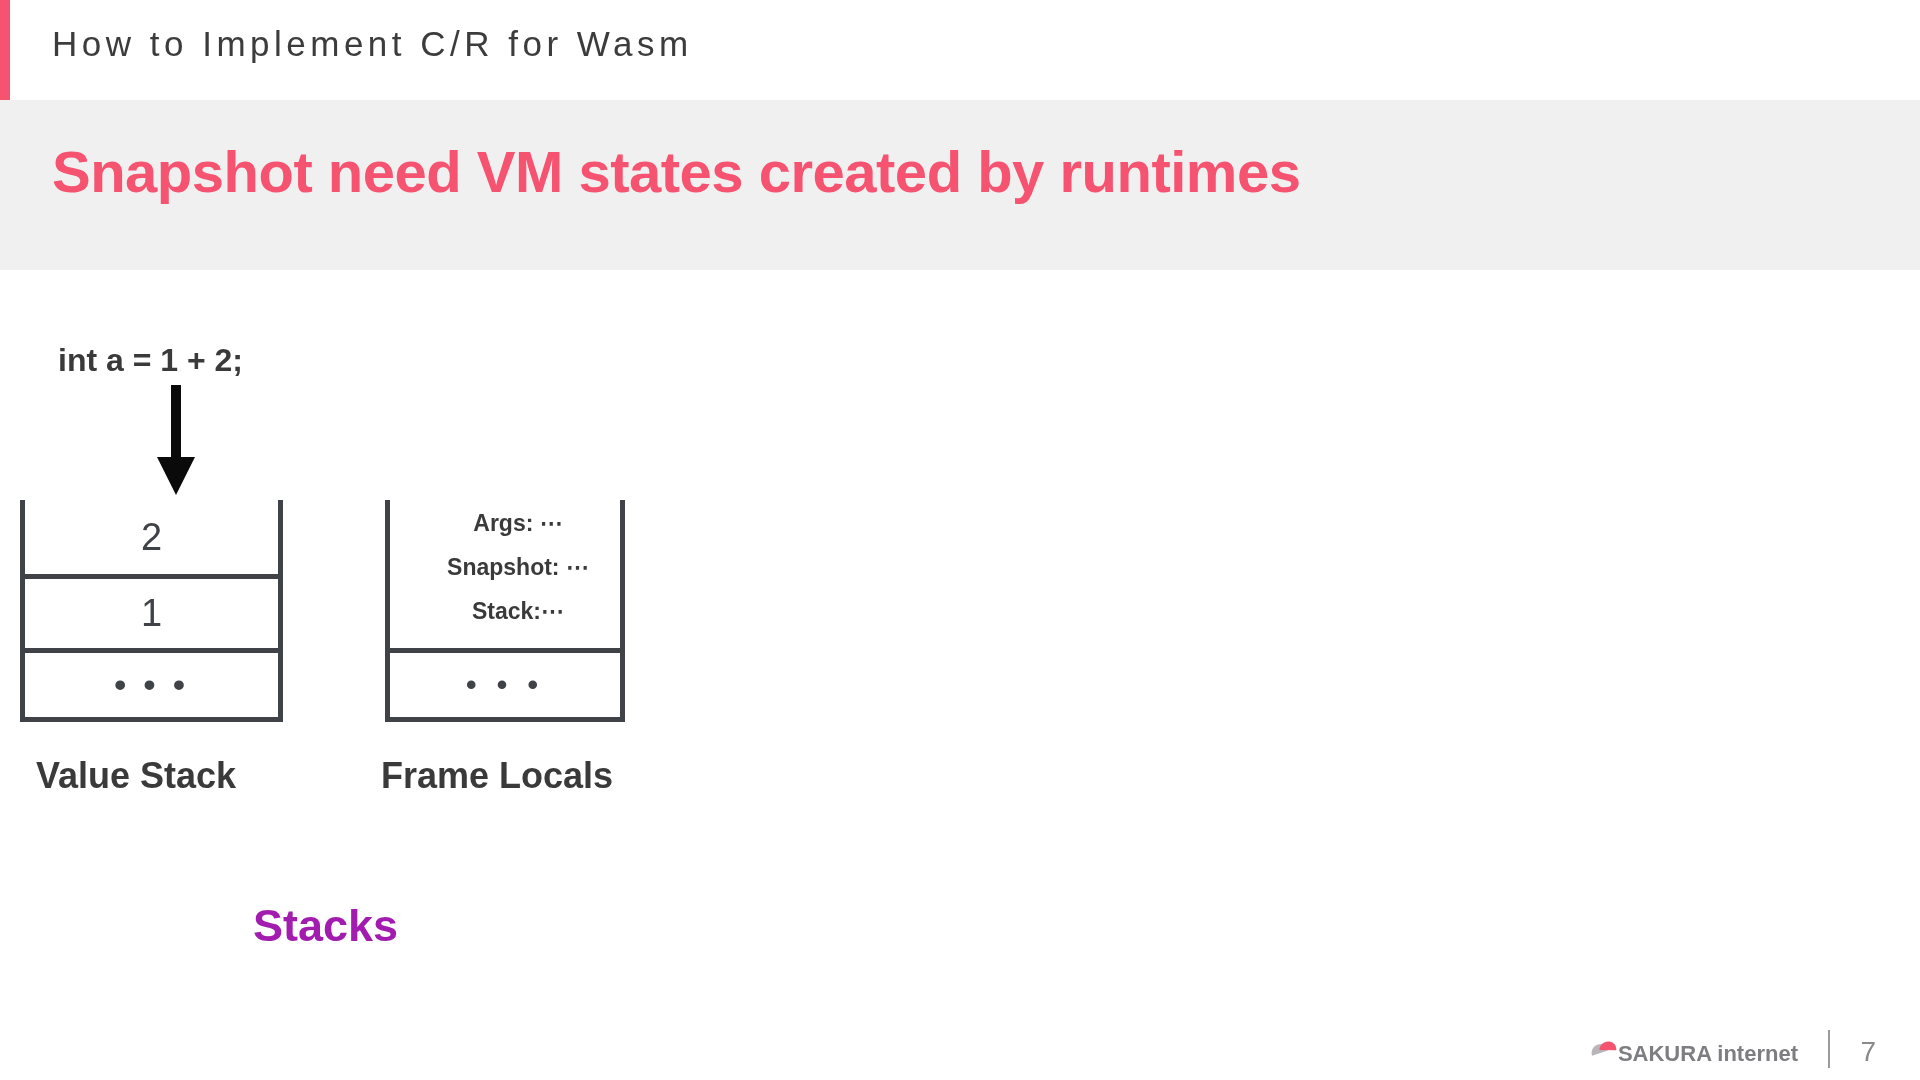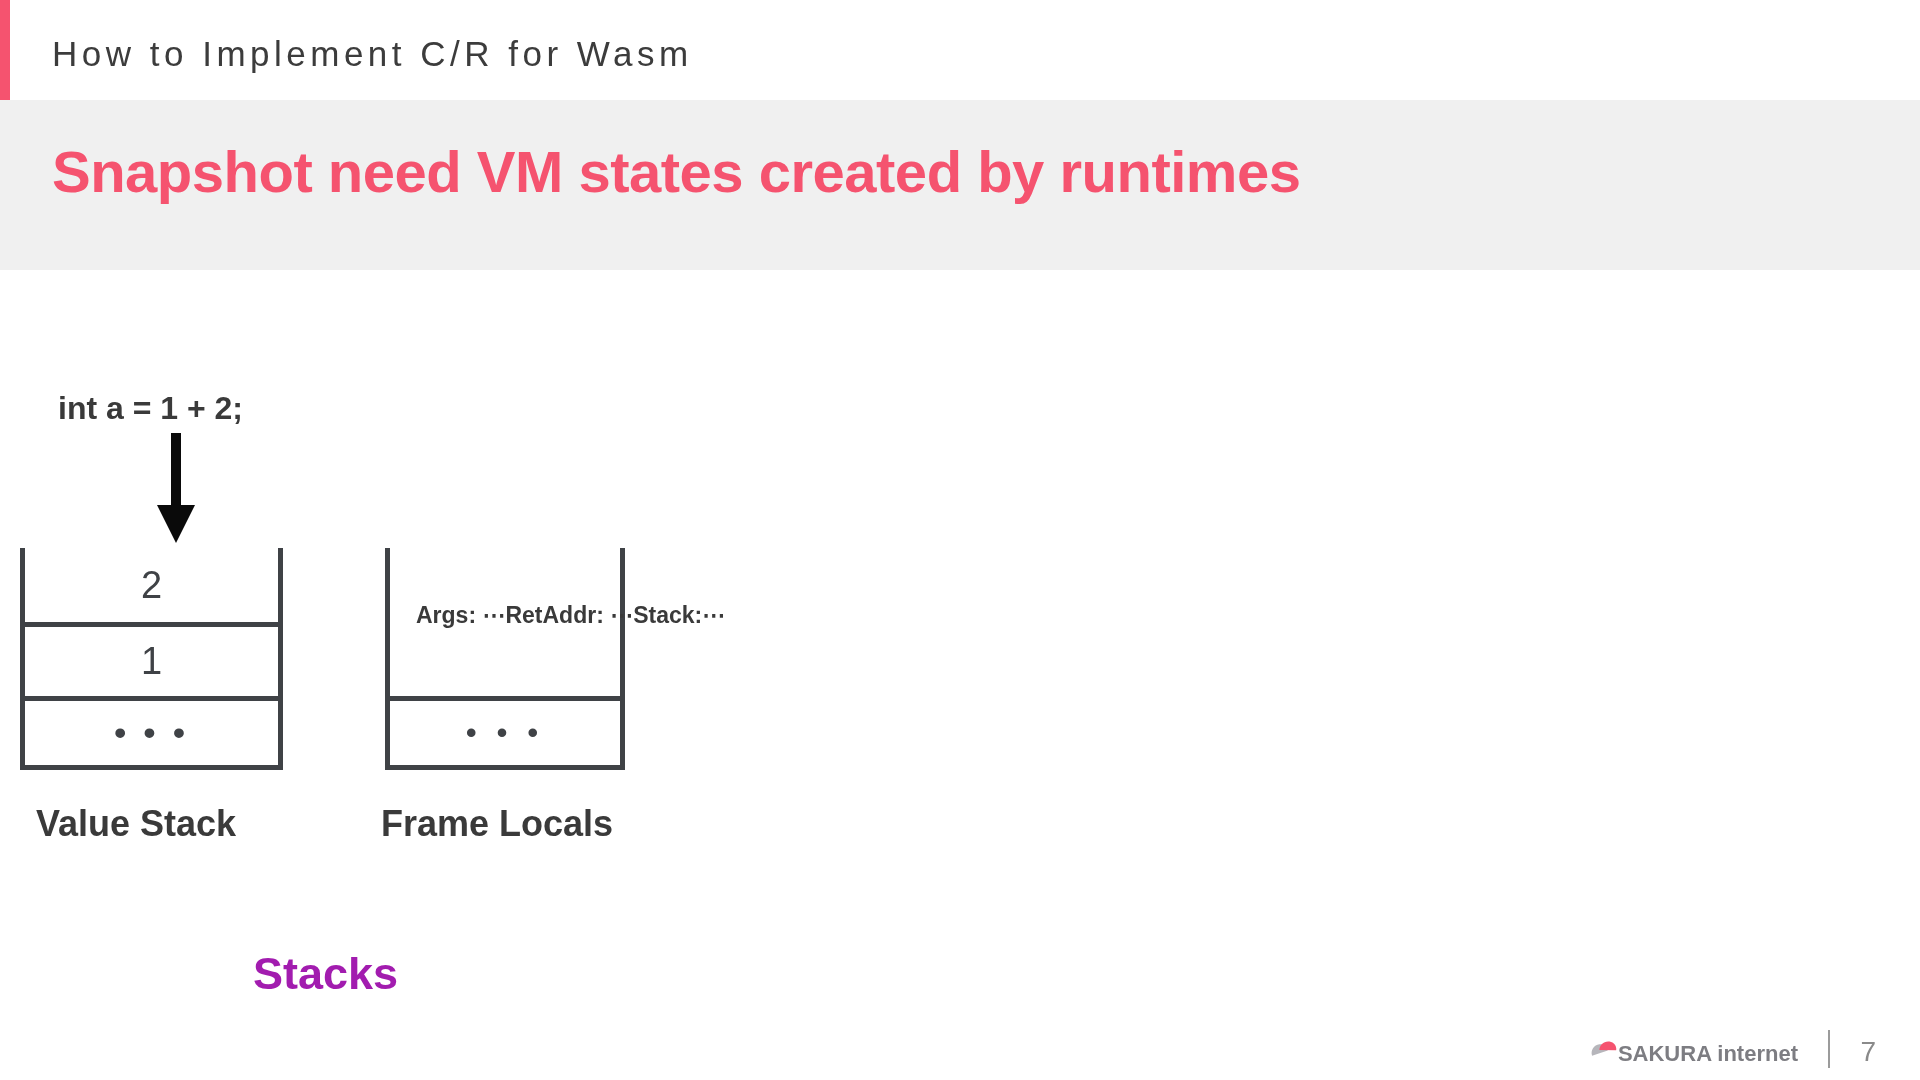--- a/index.html
+++ b/index.html
@@ -27,21 +27,21 @@
   .header-accent-bar {
     position: absolute;
     left: 0; top: 0;
     width: 10px;
     height: 100px;
     background: #F5536F;
   }
   .header-title {
     position: absolute;
     left: 52px;
-    top: 34px;
+    top: 24px;
     font-size: 35px;
     font-weight: 300;
     letter-spacing: 4.5px;
     color: #3c3c3c;
     white-space: nowrap;
   }
 
   
   .heading-band {
     position: absolute;
@@ -62,21 +62,20 @@
     white-space: nowrap;
   }
 
   
   .diagram {
     position: absolute;
     left: 0;
     top: 270px;
     width: 1920px;
     height: 740px;
-    margin-top: 48px;
   }
 
   .code-line {
     position: absolute;
     left: 58px;
     top: 72px;
     font-size: 32px;
     font-weight: bold;
     color: #3a3a3a;
     white-space: nowrap;
@@ -135,22 +134,22 @@
   #frame-stack {
     left: 385px;
     top: 230px;
     width: 240px;
     height: 222px;
   }
   #frame-stack .frame-fields {
     height: 148px;
     box-sizing: border-box;
     display: flex;
-    flex-direction: row;
-    justify-content: flex-start;
+    flex-direction: column;
+    justify-content: center;
     padding: 8px 0 0 26px;
   }
   #frame-stack .frame-field {
     font-size: 23px;
     font-weight: bold;
     color: #3a3a3a;
     line-height: 1;
     margin-bottom: 21px;
     white-space: nowrap;
   }
@@ -255,21 +254,21 @@
   <div class="stack-box" id="value-stack">
     <div class="stack-cell">2</div>
     <div class="stack-cell">1</div>
     <div class="stack-cell ellipsis">• • •</div>
   </div>
   <div class="stack-label" id="value-stack-label">Value Stack</div>
 
   <div class="stack-box" id="frame-stack">
     <div class="stack-cell frame-fields">
       <div class="frame-field">Args: ⋯</div>
-      <div class="frame-field">RetAddr: ⋯</div>
+      <div class="frame-field">Snapshot: ⋯</div>
       <div class="frame-field">Stack:⋯</div>
     </div>
     <div class="stack-cell ellipsis">• • •</div>
   </div>
   <div class="stack-label" id="frame-stack-label">Frame Locals</div>
 
   <div class="stacks-caption">Stacks</div>
 </div>
 
 <div class="slide-footer">

